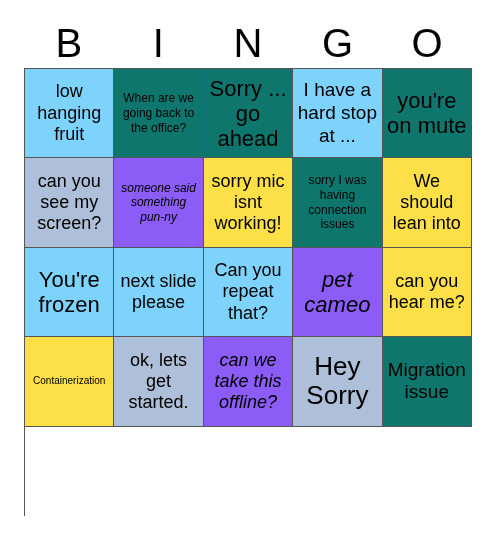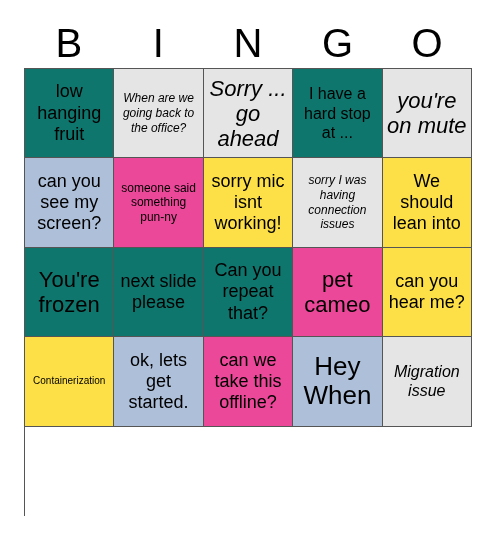--- a/index.html
+++ b/index.html
@@ -67,29 +67,29 @@
     padding: 2px 3px;
     overflow: hidden;
     color: #000000;
     line-height: 1.18;
     font-family: "Liberation Sans", sans-serif;
     word-break: break-word;
   }
   
   .fs-xs  { font-size: 10px;  line-height: 1.25; }
   .fs-sm  { font-size: 12px; line-height: 1.22; }
-  .fs-md  { font-size: 16px; line-height: 1.2; text-align: center;  }
+  .fs-md  { font-size: 19px; line-height: 1.2; text-align: center;  }
   .fs-lg  { font-size: 18px; line-height: 1.18; }
   .fs-xl  { font-size: 22px; line-height: 1.14; }
   .fs-xxl { font-size: 26px; line-height: 1.12; }
   
-  .c-purple { background: #0f766e; }
-  .c-pink   { background: #e5e5e5; font-style: italic; }
+  .c-purple { background: #7dd3fc; }
+  .c-pink   { background: #0f766e; }
   .c-blue   { background: #aebfd9; }
-  .c-green  { background: #ec4899; }
+  .c-green  { background: #8b5cf6; font-style: italic; }
   .c-orange { background: #fde047; }
 </style>
 </head>
 <body>
 
 <div id="bingo-card">
 
   <div id="bingo-header">
     <div class="header-letter">B</div>
     <div class="header-letter">I</div>
@@ -110,17 +110,17 @@
       <div class="bingo-cell c-pink fs-sm">sorry I was having connection issues</div>
       <div class="bingo-cell c-orange fs-lg">We should lean into</div>
       <div class="bingo-cell c-purple fs-xl">You're frozen</div>
       <div class="bingo-cell c-purple fs-lg">next slide please</div>
       <div class="bingo-cell c-purple fs-lg">Can you repeat that?</div>
       <div class="bingo-cell c-green fs-xl">pet cameo</div>
       <div class="bingo-cell c-orange fs-lg">can you hear me?</div>
       <div class="bingo-cell c-orange fs-xs">Containerization</div>
       <div class="bingo-cell c-blue fs-lg">ok, lets get started.</div>
       <div class="bingo-cell c-green fs-lg">can we take this offline?</div>
-      <div class="bingo-cell c-blue fs-xxl">Hey When</div>
+      <div class="bingo-cell c-blue fs-xxl">Hey Sorry</div>
       <div class="bingo-cell c-pink fs-md">Migration issue</div>
     </div>
 
 </div>
 
 </body></html>

